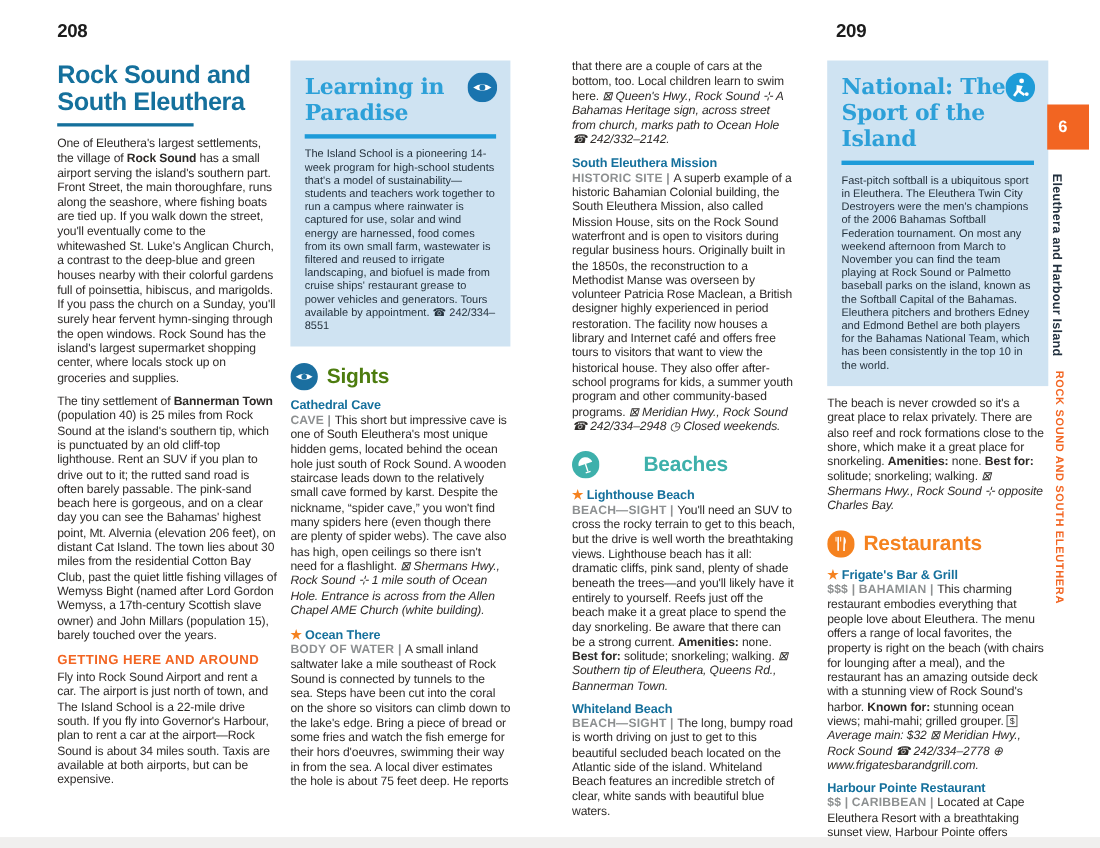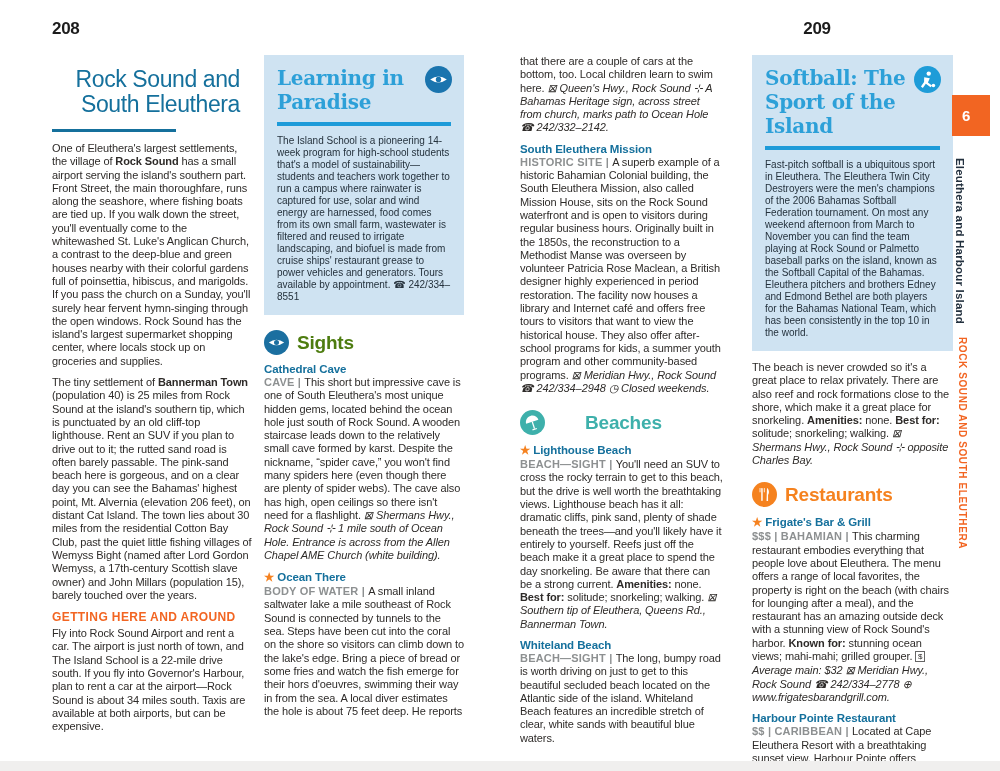--- a/index.html
+++ b/index.html
@@ -3,36 +3,36 @@
 <meta charset="utf-8">
 <style>
   html,body{margin:0;padding:0;overflow:hidden;}
   body{
     width:1000px;height:771px;position:relative;background:#fff;
     font-family:"Liberation Sans",sans-serif;color:#2e2b29;
     -webkit-font-smoothing:antialiased;
   }
   .pagenum{position:absolute;top:19px;font-size:17px;font-weight:700;color:#1c1c1c;letter-spacing:-0.3px;}
   #pn-left{left:52px;}
-  #pn-right{left:717px;width:200px;text-align:center;}
+  #pn-right{left:760px;width:200px;text-align:left;}
 
   .col{position:absolute;top:55px;}
   #col1{left:52px;width:200px;}
   #col2{left:264px;width:200px;}
   #col3{left:520px;width:204px;}
   #col4{left:752px;width:201px;}
 
   .body{font-size:11px;line-height:13.3px;letter-spacing:-0.1px;margin:0 0 8px 0;text-align:left;}
   .seg-b{font-weight:700;}
   .seg-i{font-style:italic;}
   .seg-label{color:#8d9091;font-weight:700;font-size:11px;letter-spacing:0.2px;}
   .seg-star{color:#f58220;}
   .seg-dollar{font-style:normal;font-size:8px;border:1px solid #666;padding:0 1.5px;margin-right:2px;position:relative;top:-1px;}
 
-  h1{font-size:23px;line-height:25px;font-weight:400;color:#15709c;letter-spacing:-0.4px;margin:12px;text-align:right;}
+  h1{font-size:23px;line-height:25px;font-weight:700;color:#15709c;letter-spacing:-0.4px;margin:0;}
   .title-rule{width:124px;height:3px;background:#15709c;margin:7px 0 10px 0;}
   .getting{color:#f26522;font-weight:700;font-size:12px;letter-spacing:0.4px;margin:3px 0 3px 0;}
 
   .infobox{background:#cfe3f2;padding:11px 13px 12px 13px;position:relative;}
   .infobox h2{font-family:"DejaVu Serif",serif;font-size:20px;line-height:24px;color:#2da0d8;font-weight:700;margin:0;letter-spacing:-0.3px;}
   .box-rule{height:4px;background:#1d9bd9;margin:8px 0 9px 0;}
   .boxbody{font-family:Liberation Sans, sans-serif;font-size:10px;line-height:12px;color:#25323d;margin:0;}
   .boxicon{position:absolute;top:11px;right:12px;line-height:0;}
 
   .section-head{display:flex;align-items:center;gap:8px;margin:15px 0 7px 0;}
@@ -126,21 +126,21 @@
     <span class="boxicon">
       <svg width="27" height="27" viewBox="0 0 26 26">
           <circle cx="13" cy="13" r="13" fill="#1e9cd8"></circle>
           <g fill="#fff">
             <circle cx="14.2" cy="7.3" r="2.1"></circle>
             <path d="M9.8 10.8 l5.4 0.9 -1.8 4.1 3.9 2.9 -1.3 1.8 -4.6-3.3 -2.9 3.9 -1.8-1.3 3-4.4 Z"></path>
             <circle cx="18.7" cy="18.8" r="1.7"></circle>
           </g>
         </svg>
     </span>
-    <h2><span>Softball: The</span><br><span>Sport of the Island</span></h2>
+    <h2><span>National: The</span><br><span>Sport of the Island</span></h2>
     <div class="box-rule"></div>
     <p class="boxbody">Fast-pitch softball is a ubiquitous sport in Eleuthera. The Eleuthera Twin City Destroyers were the men's champions of the 2006 Bahamas Softball Federation tournament. On most any weekend afternoon from March to November you can find the team playing at Rock Sound or Palmetto baseball parks on the island, known as the Softball Capital of the Bahamas. Eleuthera pitchers and brothers Edney and Edmond Bethel are both players for the Bahamas National Team, which has been consistently in the top 10 in the world.</p>
   </div>
 
   <p class="body" style="margin-top:10px;"><span>The beach is never crowded so it's a great place to relax privately. There are also reef and rock formations close to the shore, which make it a great place for snorkeling. </span><span class="seg-b">Amenities:</span><span> none. </span><span class="seg-b">Best for:</span><span> solitude; snorkeling; walking. </span><span class="seg-i">⊠ Shermans Hwy., Rock Sound ⊹ opposite Charles Bay.</span></p>
 
   <div class="section-head restaurants">
     <span class="circle-icon">
       <svg width="25" height="25" viewBox="0 0 26 26">
           <circle cx="13" cy="13" r="13" fill="#f5821f"></circle>

